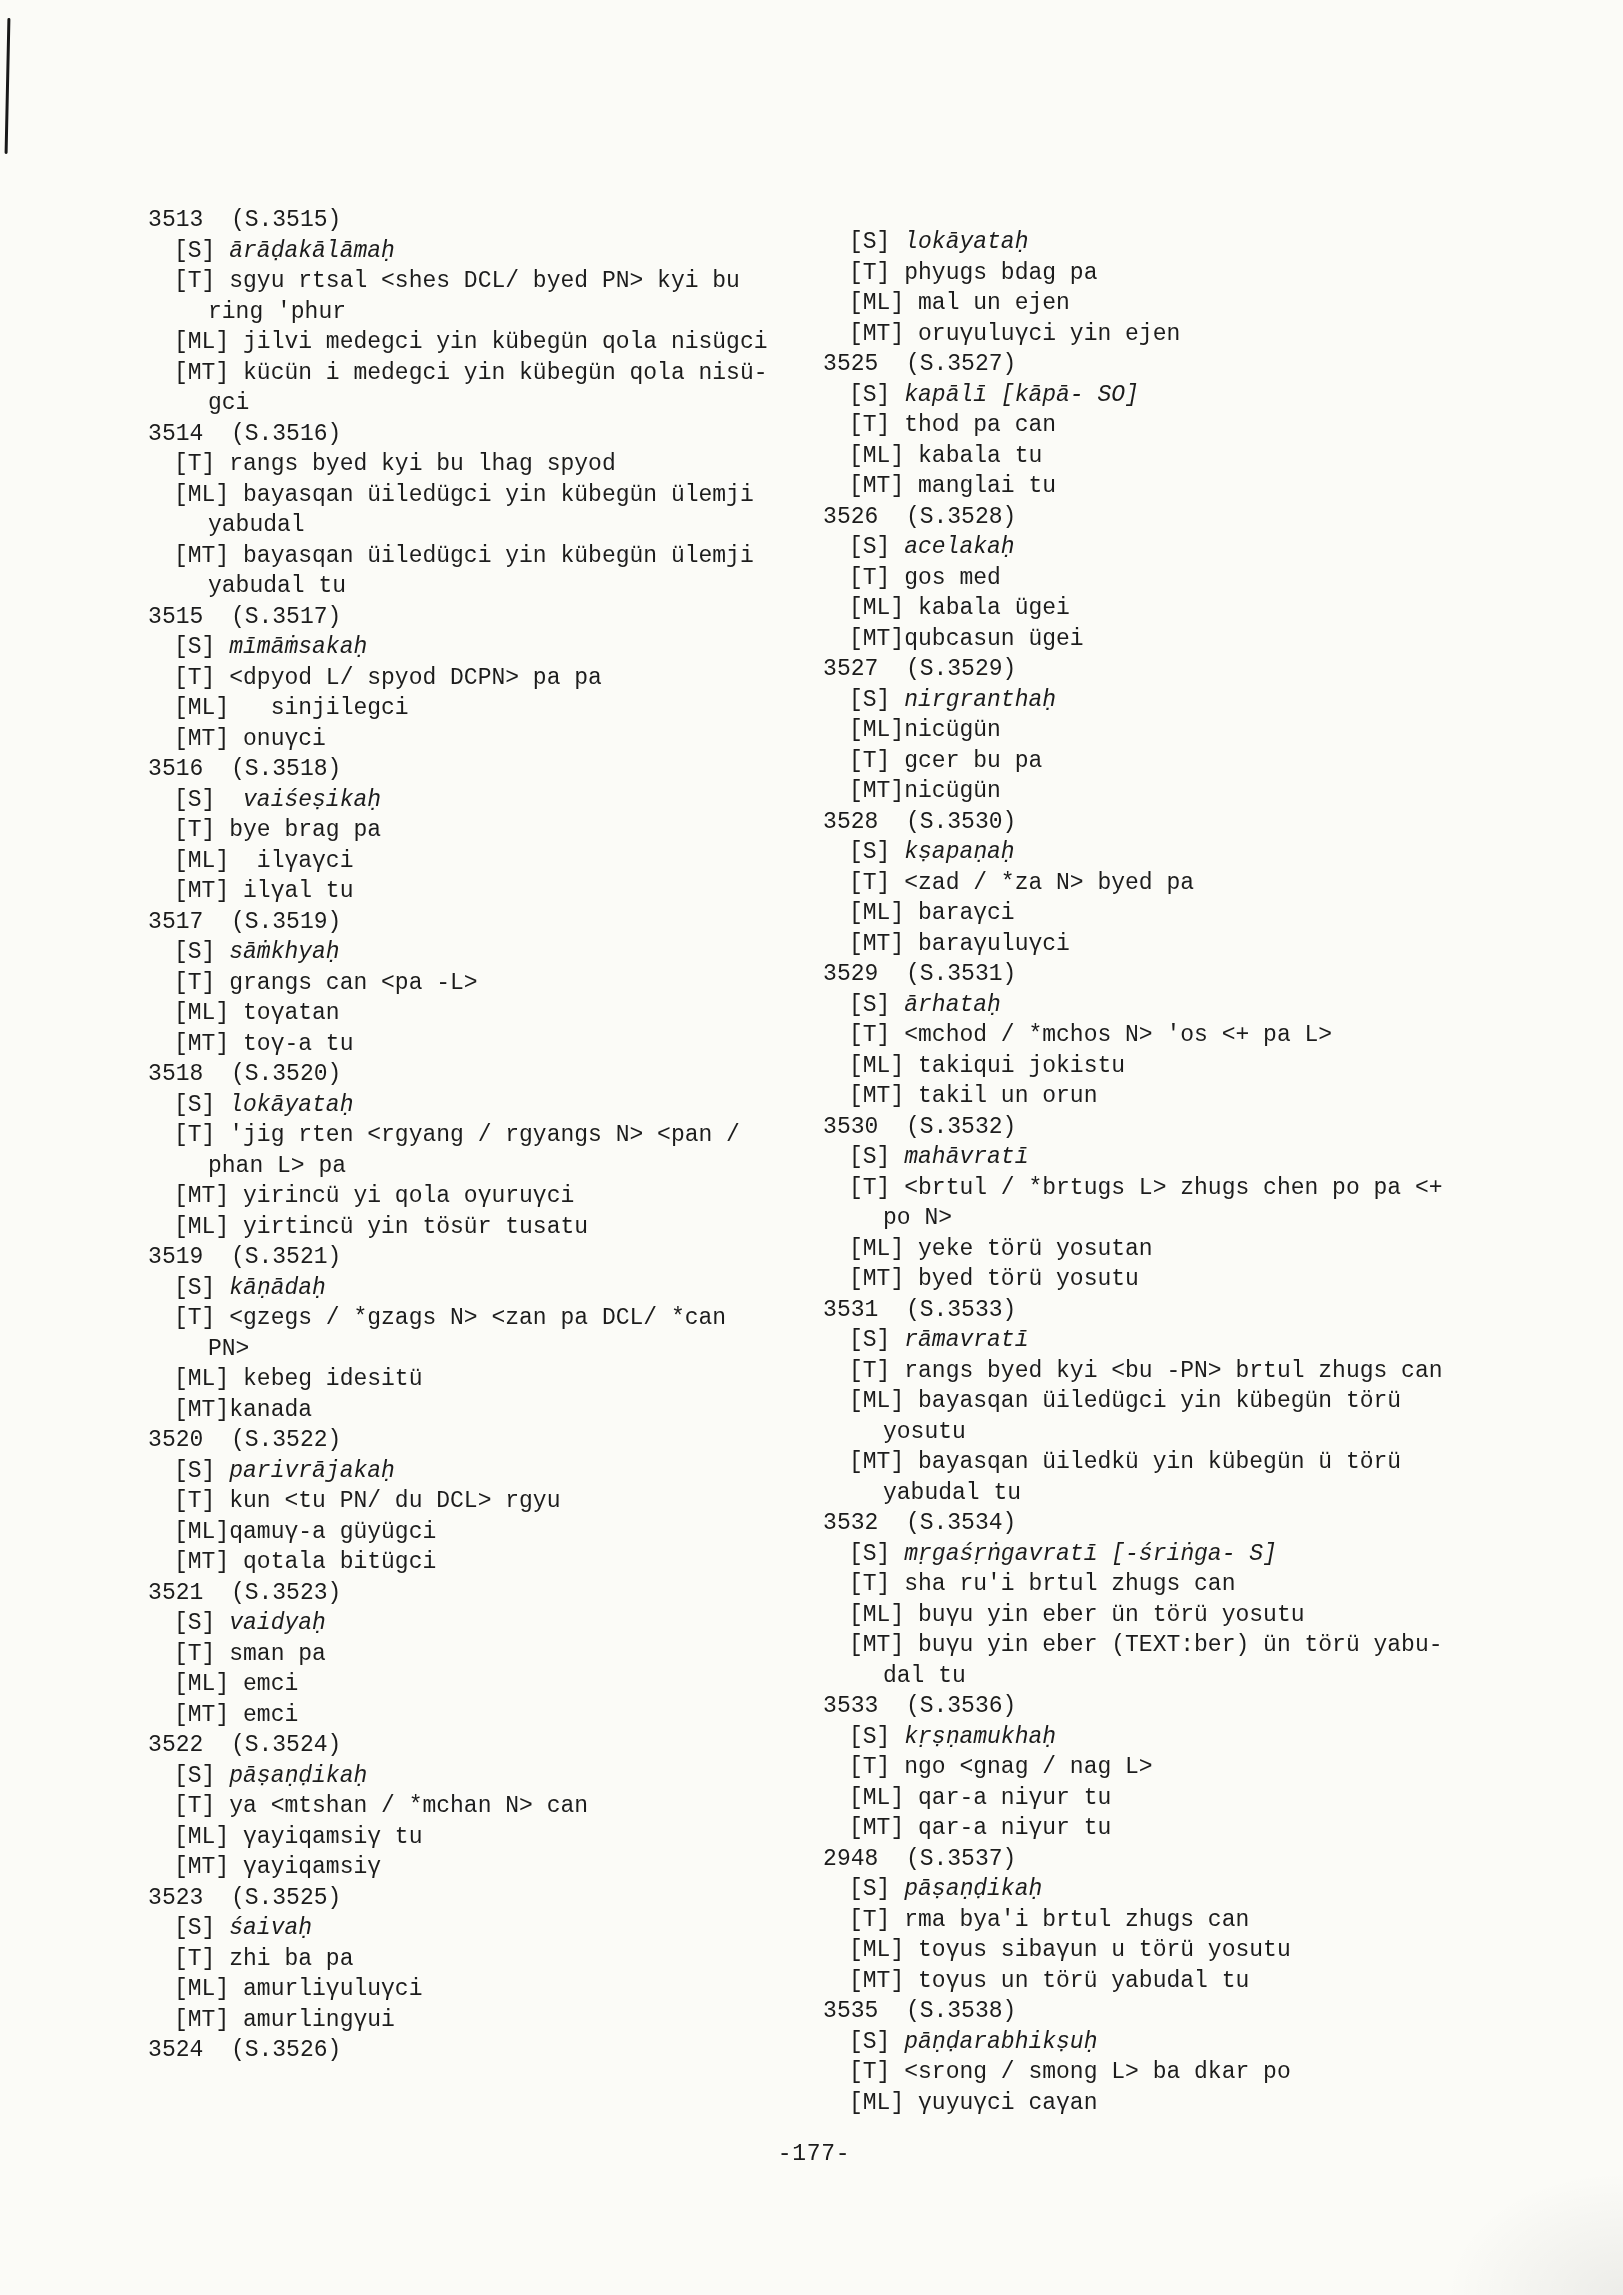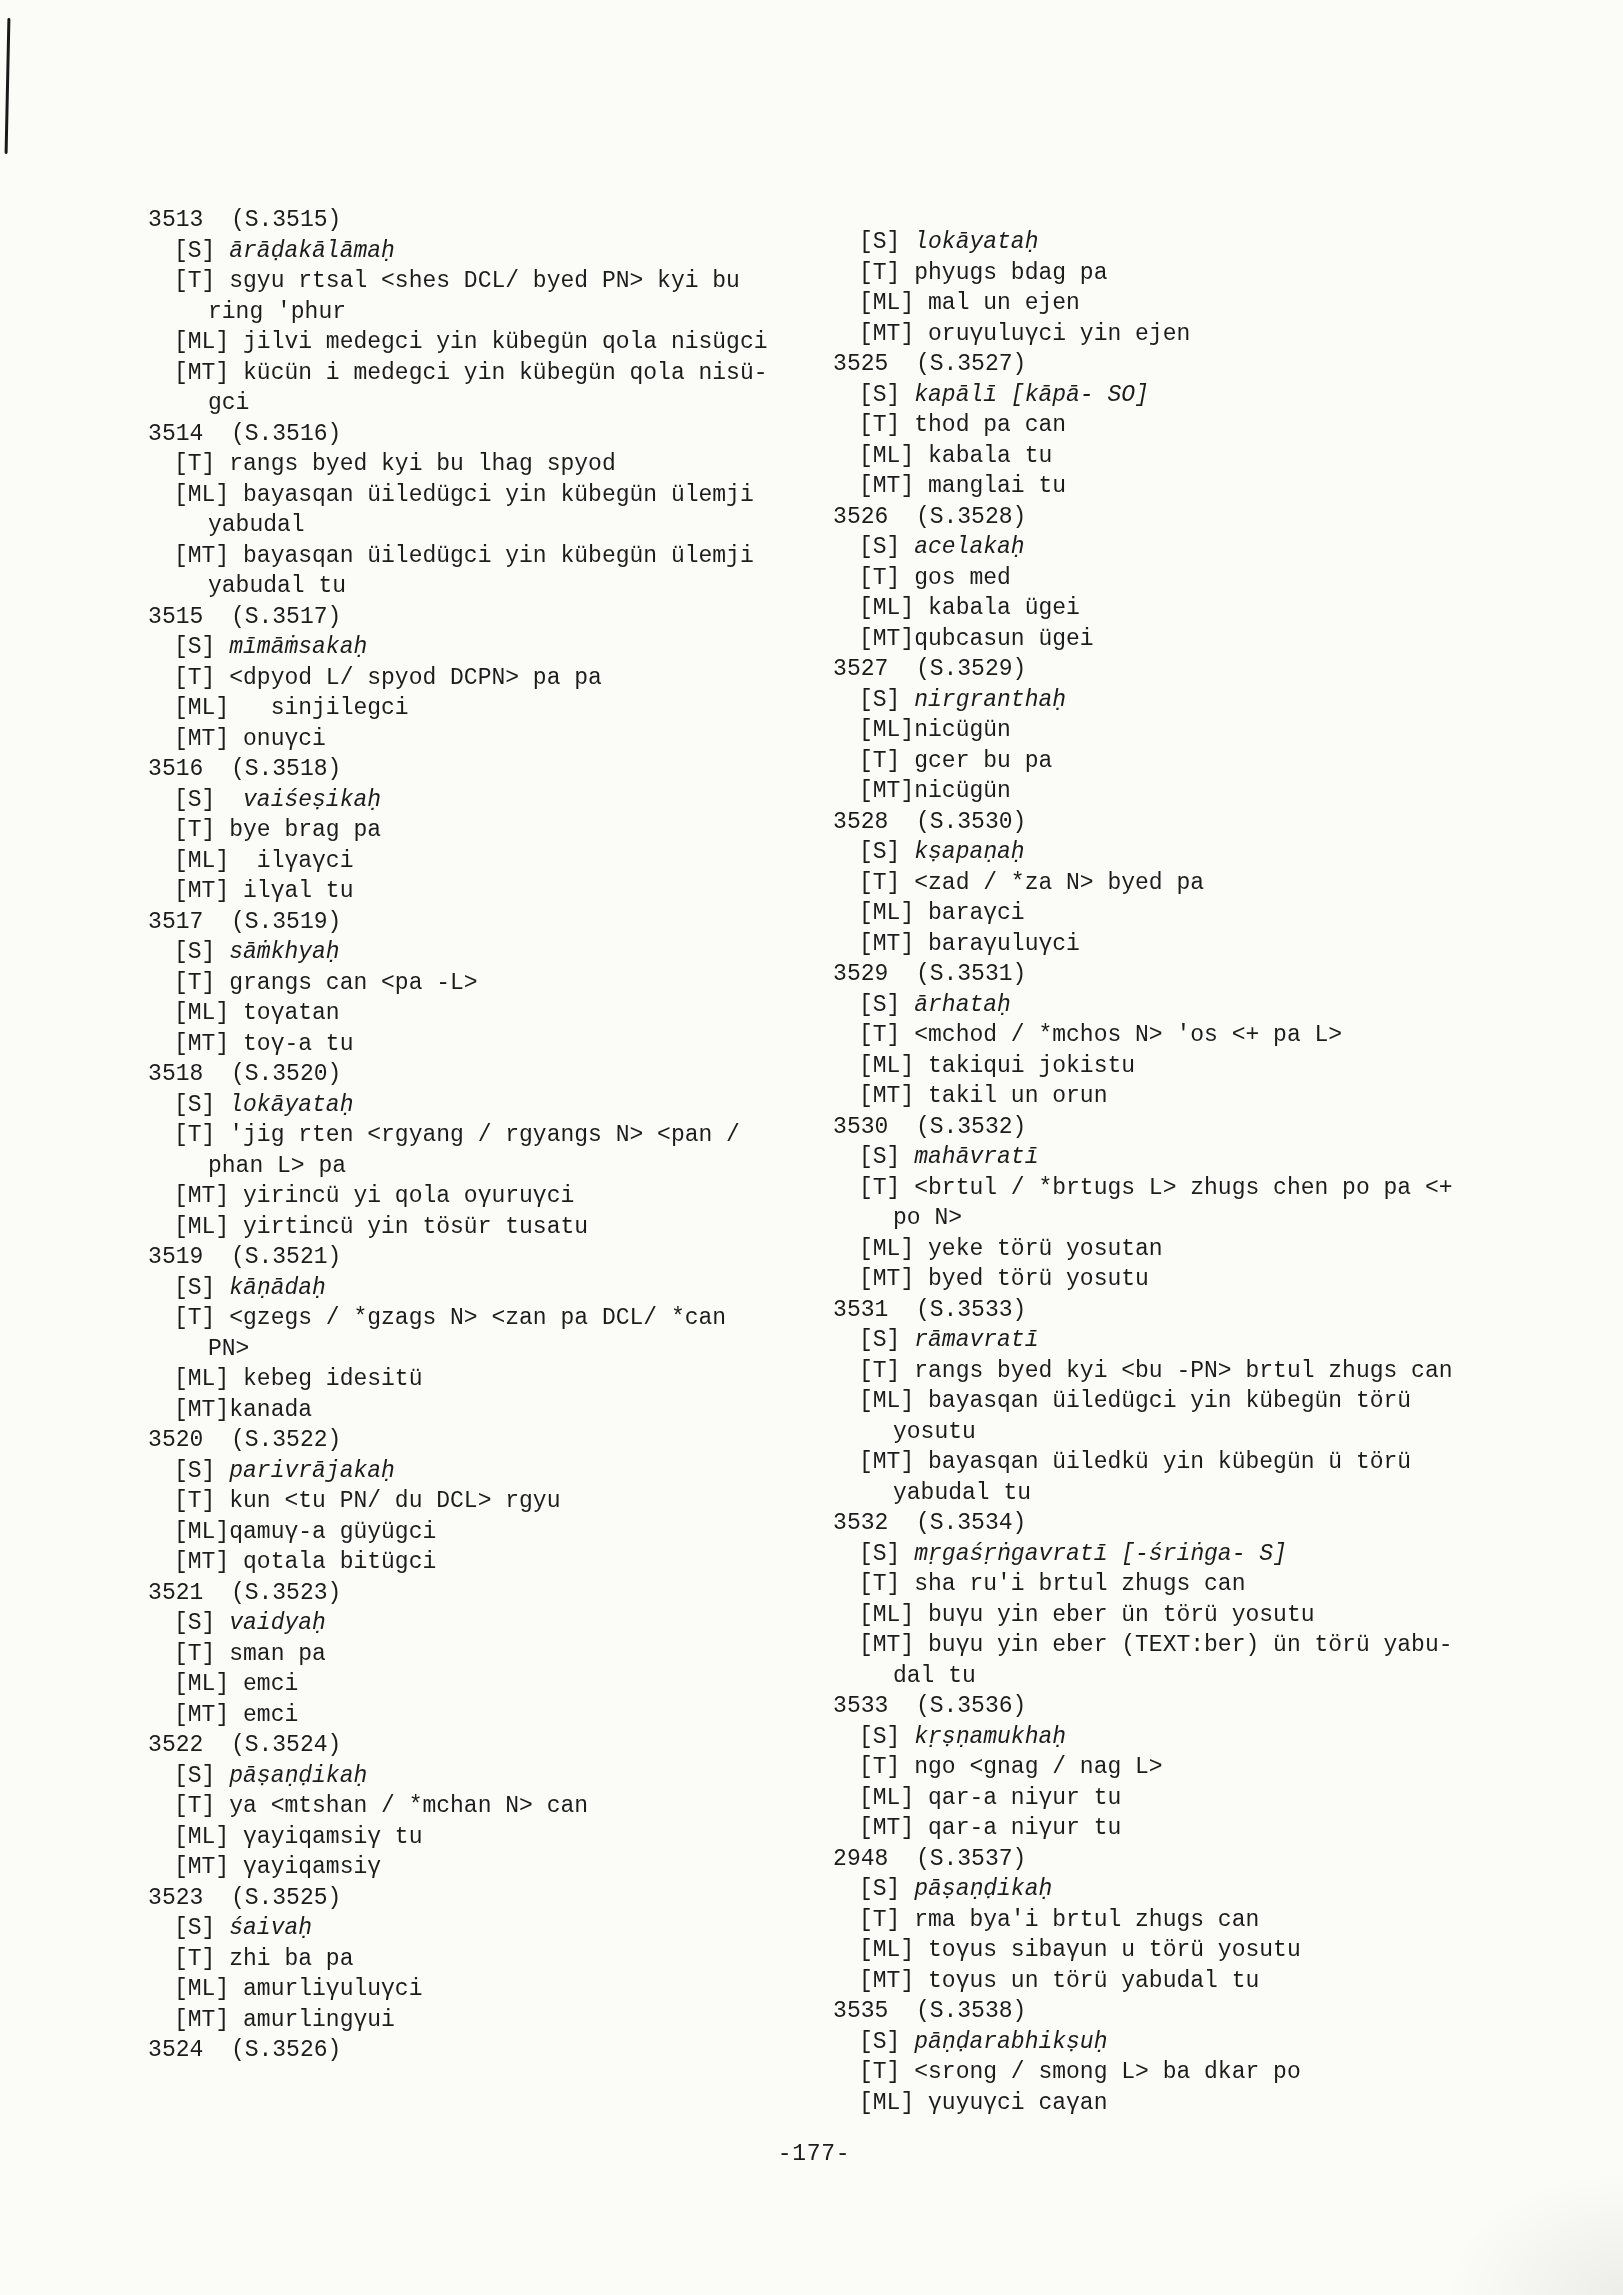--- a/index.html
+++ b/index.html
@@ -37,21 +37,21 @@
     height: 125px;
     background: radial-gradient(ellipse at bottom right, rgba(0,0,0,0.06), rgba(0,0,0,0) 70%);
   }
 
   .columns {
     position: absolute;
     left: 146px;
     top: 205px;
     display: flex;
     align-items: flex-start;
-    gap: 24px;
+    gap: 14px;
   }
   .col { width: 661px; }
   .col.right { margin-top: 22px; }
 
   .entry { margin: 0; }
   .entry-head {
     white-space: pre;
     padding-left: 2.1px;
   }
   .entry-line {

